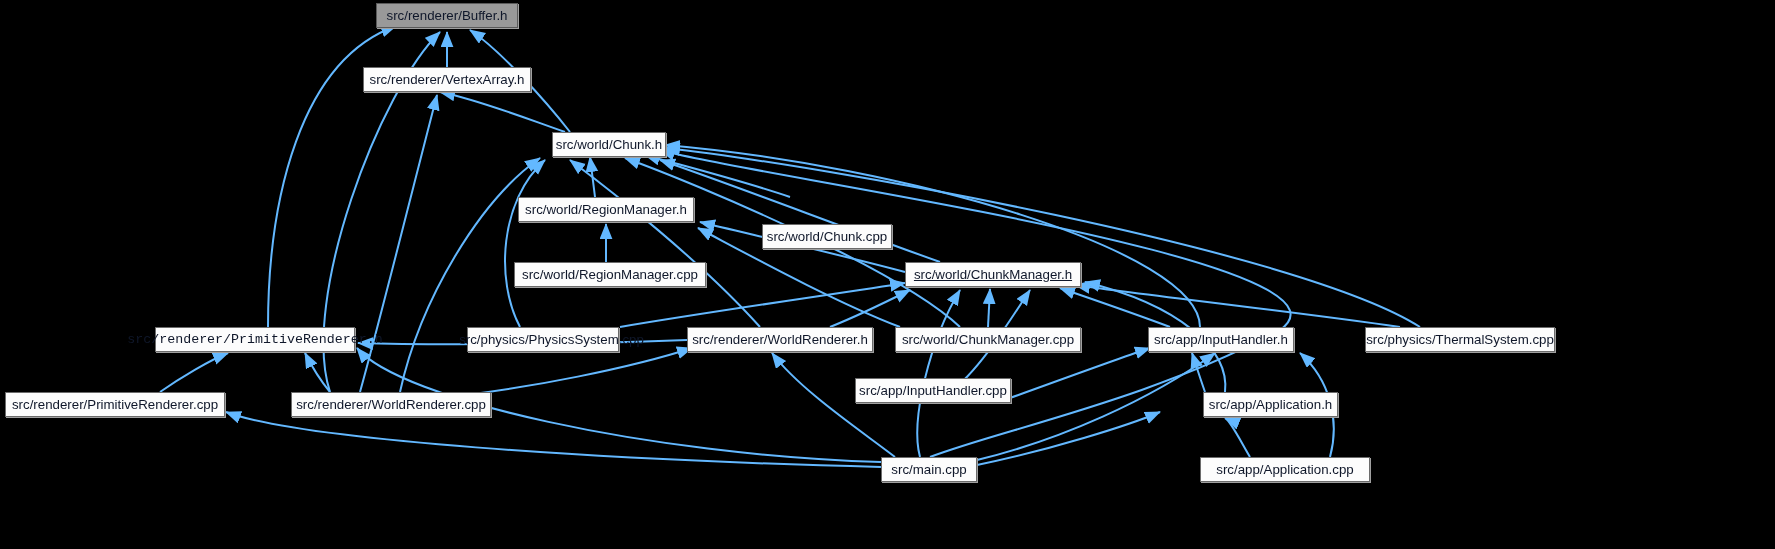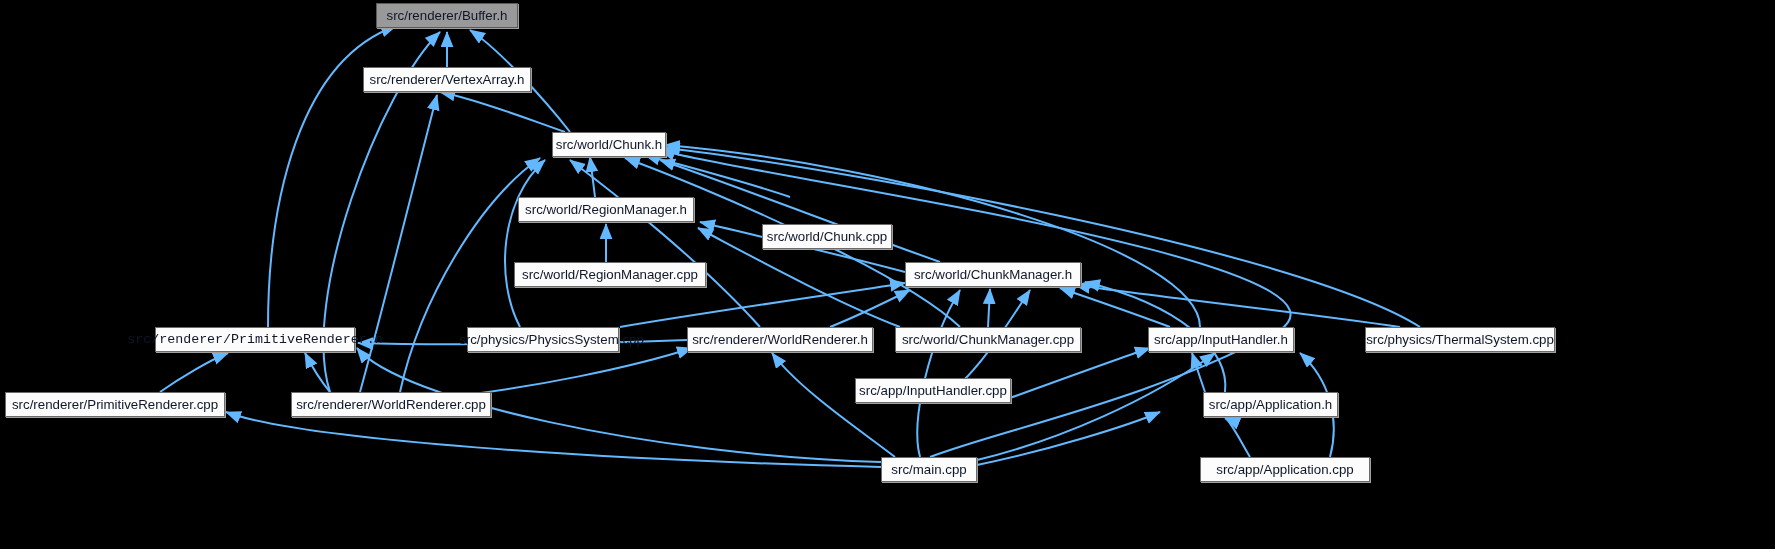--- a/index.html
+++ b/index.html
@@ -77,21 +77,21 @@
       </div>
       <div class="node" style="left: 518px; top: 197px; width: 176px;">
         <span>src/world/RegionManager.h</span>
       </div>
       <div class="node" style="left: 762px; top: 197px; width: 130px; margin-top: 27px;">
         <span>src/world/Chunk.cpp</span>
       </div>
       <div class="node" style="left: 514px; top: 262px; width: 192px; justify-content: center;">
         <span>src/world/RegionManager.cpp</span>
       </div>
-      <div class="node" style="left: 905px; top: 262px; width: 176px;">
+      <div class="node" style="left: 905px; top: 262px; width: 176px; text-decoration: underline;">
         <span>src/world/ChunkManager.h</span>
       </div>
       <div class="node" style="left: 155px; top: 327px; width: 200px; font-family: Liberation Mono, monospace;">
         <span>src/renderer/PrimitiveRenderer.h</span>
       </div>
       <div class="node" style="left: 467px; top: 327px; width: 152px; padding-left: 24px;">
         <span>src/physics/PhysicsSystem.cpp</span>
       </div>
       <div class="node" style="left: 687px; top: 327px; width: 186px;">
         <span>src/renderer/WorldRenderer.h</span>

